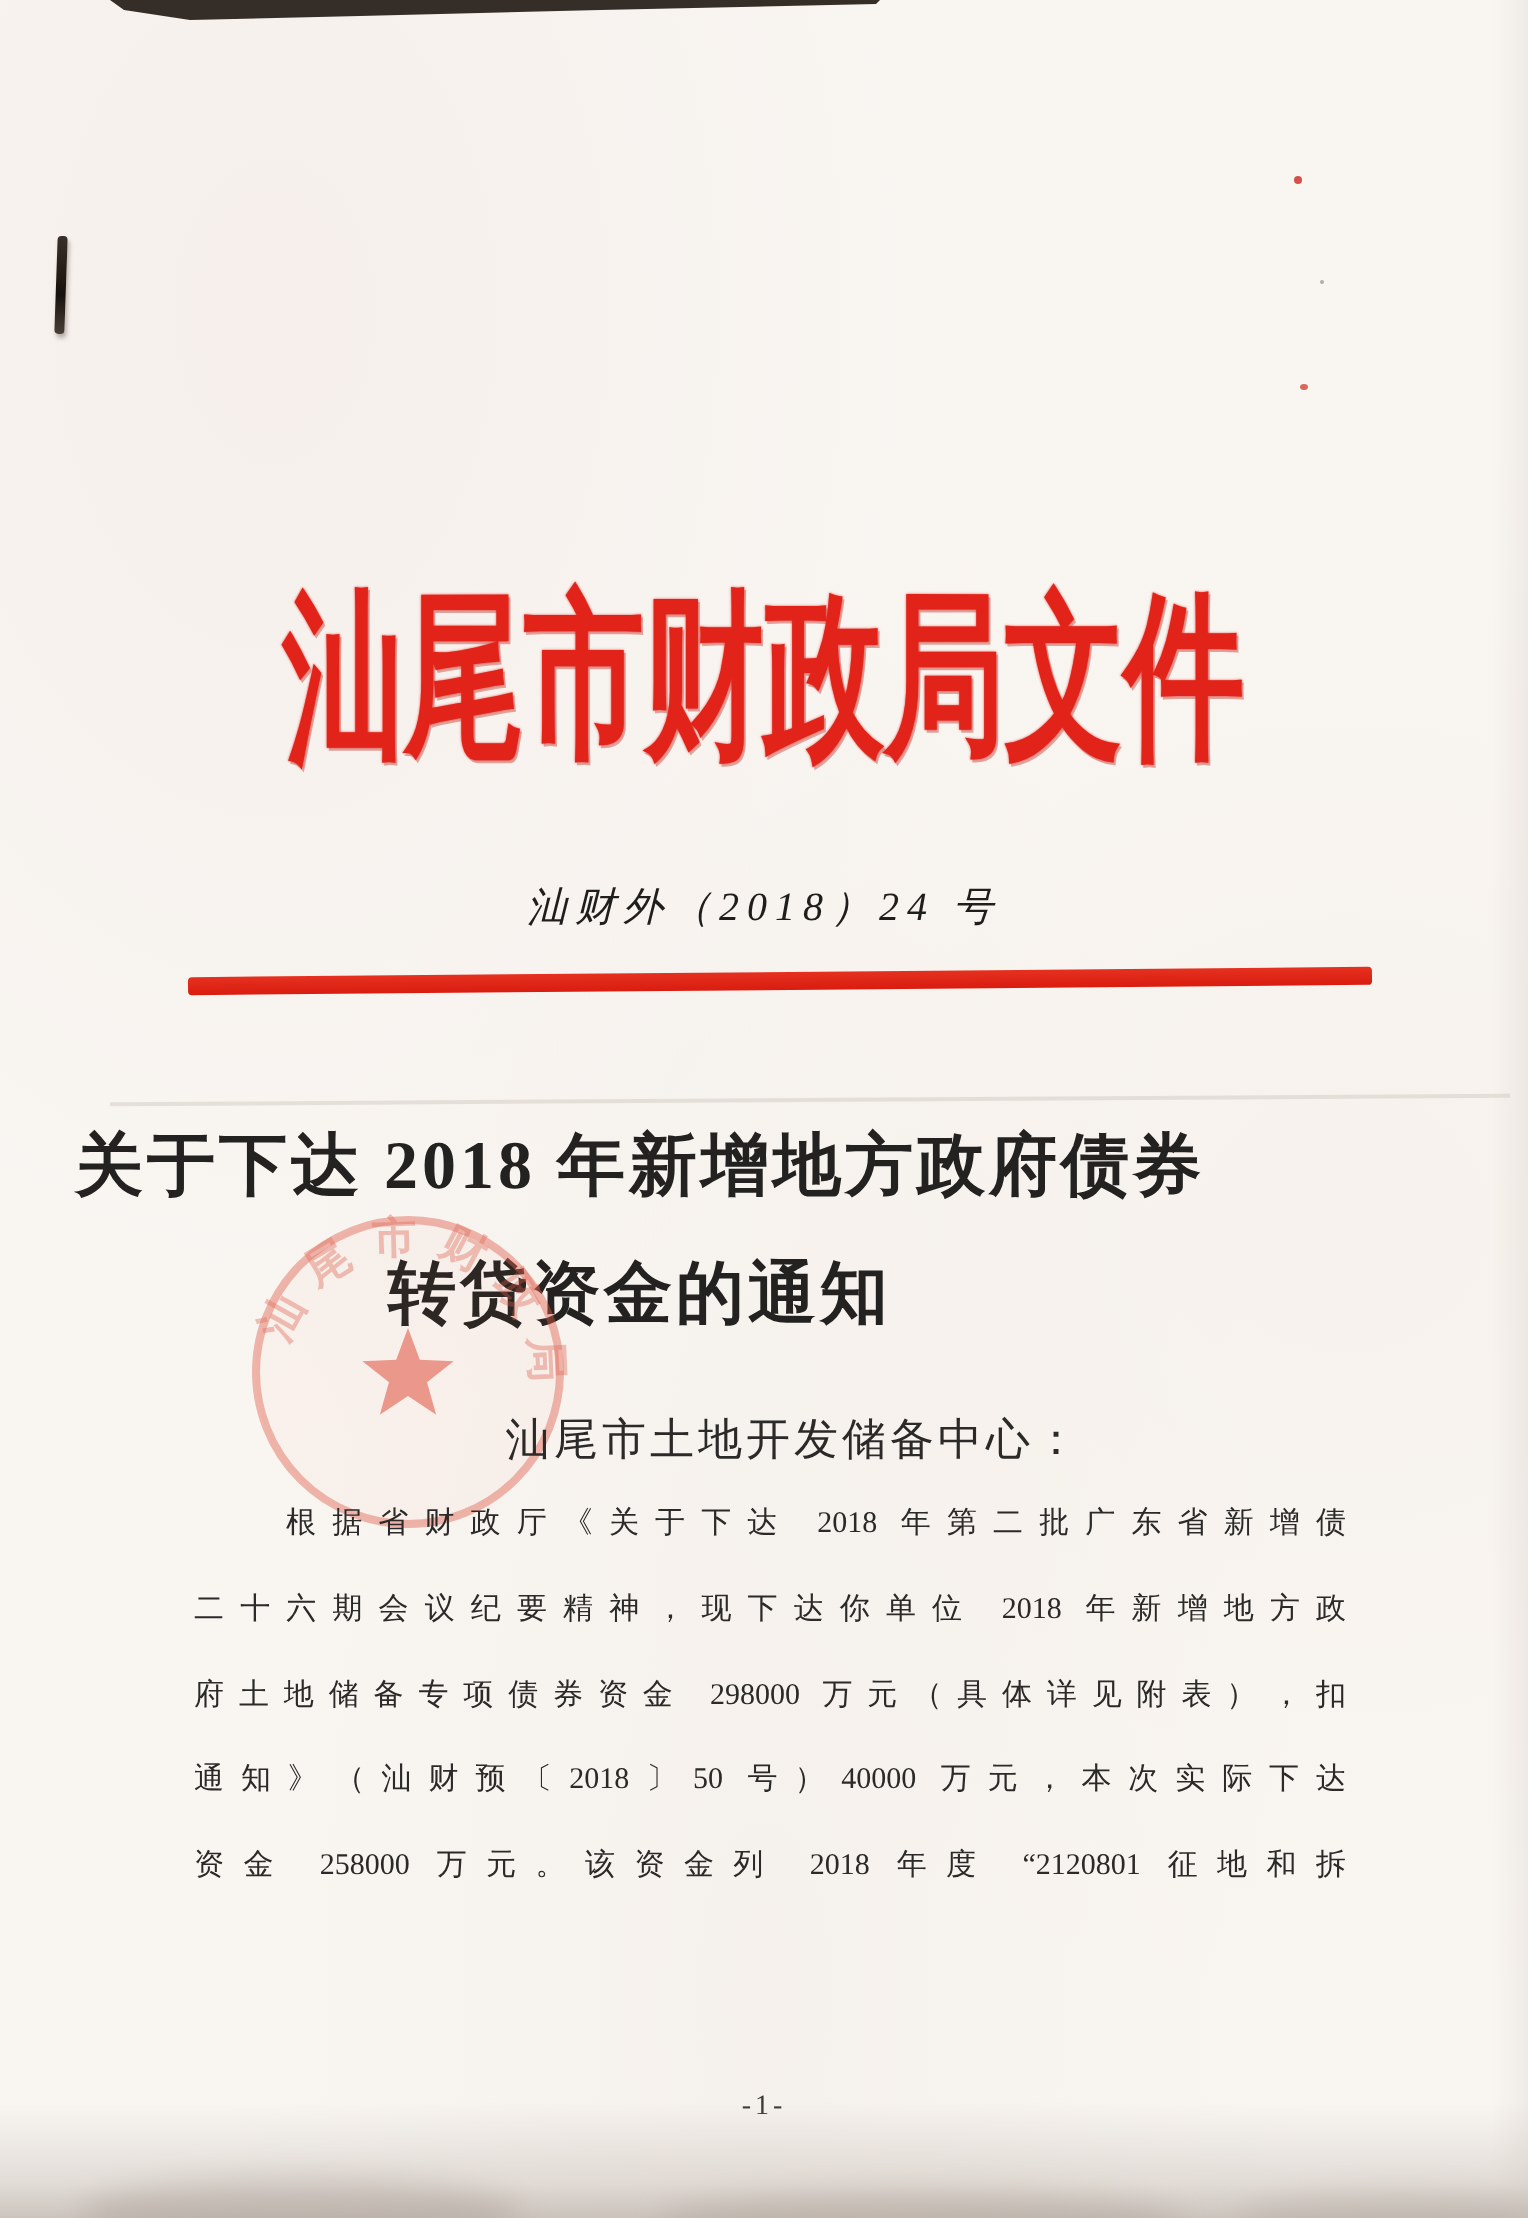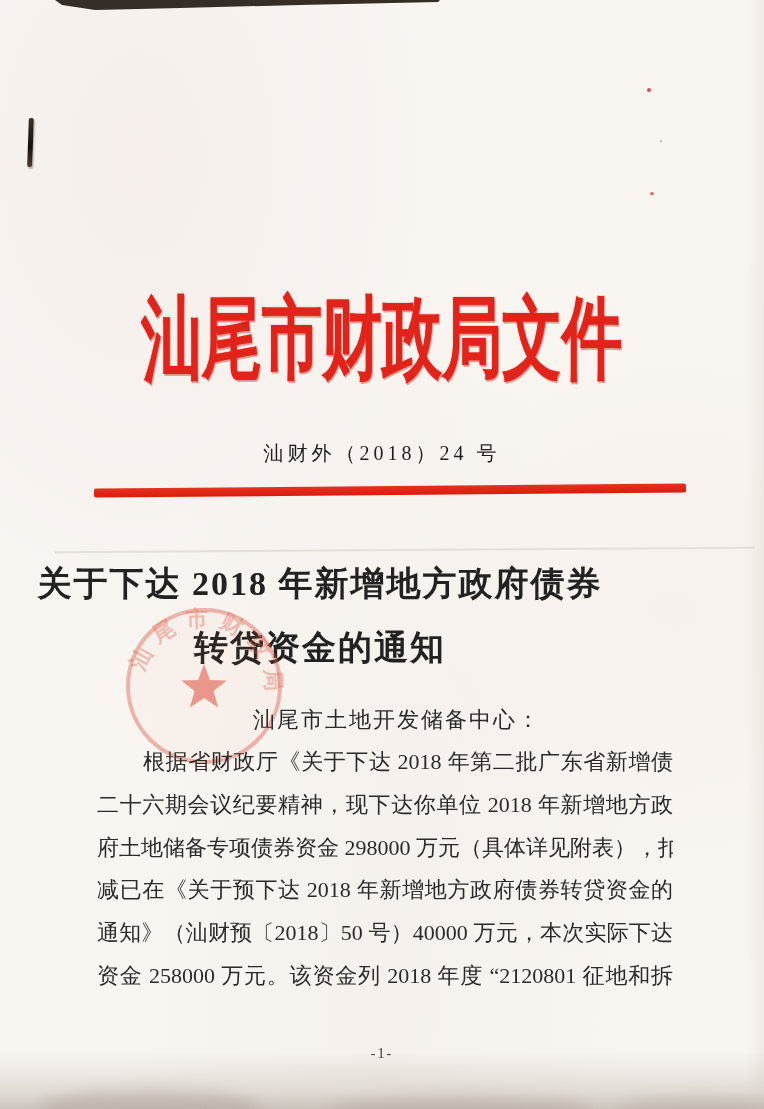--- a/index.html
+++ b/index.html
@@ -36,20 +36,21 @@
     font-size:60px;font-weight:900;letter-spacing:0px;
     color:#e2231a;
     transform:scaleY(1.50);transform-origin:50% 50%;
     text-shadow:0 0 1px rgba(226,35,26,.85), 1px 1px 0 rgba(180,20,12,.35);
     white-space:nowrap;
   }
   .doc-number{
     position:absolute;left:0;top:440px;width:764px;
     text-align:center;font-size:20px;letter-spacing:4px;color:#201e1c;
     white-space:nowrap;
+    font-style:italic;
   }
   .red-rule{
     position:absolute;left:94px;top:486px;width:592px;height:9px;
     background:linear-gradient(to bottom,#e53120,#d91c0f);
     border-radius:2px;transform:rotate(-0.5deg);
   }
   .crease{
     position:absolute;left:55px;top:549px;width:700px;height:2px;
     background:rgba(165,152,142,.22);transform:rotate(-0.35deg);
   }
@@ -58,21 +59,21 @@
     font-size:34px;font-weight:700;letter-spacing:2px;color:#232220;
     line-height:64px;white-space:nowrap;
   }
   .seal{position:absolute;left:116px;top:602px;width:176px;height:176px;opacity:.85;}
   .salutation{
     position:absolute;left:97px;top:706px;width:600px;
     font-size:22px;letter-spacing:2px;line-height:28px;white-space:nowrap;text-align:center;
   }
   .body-block{position:absolute;left:97px;top:741px;width:576px;}
   .bline{
-    height:42.8px;line-height:42.8px;font-size:22px;
+    height:42.8px;line-height:42.8px;font-size:15px;
     text-align:justify;text-align-last:justify;
     overflow:hidden;white-space:nowrap;color:#2b2a28;
   }
   .bline.indent{padding-left:46px;}
   .page-number{
     position:absolute;left:0;top:1046px;width:764px;text-align:center;
     font-size:14px;letter-spacing:2px;color:#3a3836;
   }
   .bottom-shade{
     position:absolute;left:0;bottom:0;width:764px;height:58px;
@@ -121,21 +122,20 @@
     </text>
     <path transform="translate(88,86)" d="M0,-24 L5.9,-8.1 L22.8,-7.4 L9.5,3.1 L14.1,19.4 L0,10 L-14.1,19.4 L-9.5,3.1 L-22.8,-7.4 L-5.9,-8.1 Z" fill="#e0543f" opacity="0.66"></path>
   </svg>
 
   <div class="salutation">汕尾市土地开发储备中心：</div>
 
   <div class="body-block">
     <div class="bline indent">根据省财政厅《关于下达 2018 年第二批广东省新增债</div>
     <div class="bline">二十六期会议纪要精神，现下达你单位 2018 年新增地方政</div>
     <div class="bline">府土地储备专项债券资金 298000 万元（具体详见附表），扣</div>
-    <div class="bline">减已在《关于预下达 2018 年新增地方政府债券转贷资金的</div>
     <div class="bline">通知》（汕财预〔2018〕50 号）40000 万元，本次实际下达</div>
     <div class="bline">资金 258000 万元。该资金列 2018 年度 “2120801 征地和拆</div>
   </div>
 
   <div class="page-number">-1-</div>
 
   <div class="blob b1"></div>
   <div class="blob b2"></div>
   <div class="blob b3"></div>
   <div class="bottom-shade"></div>

